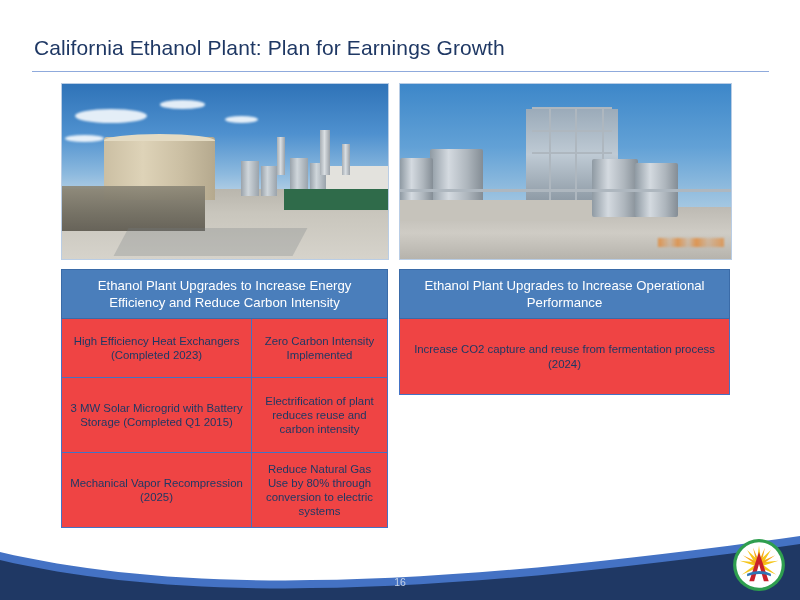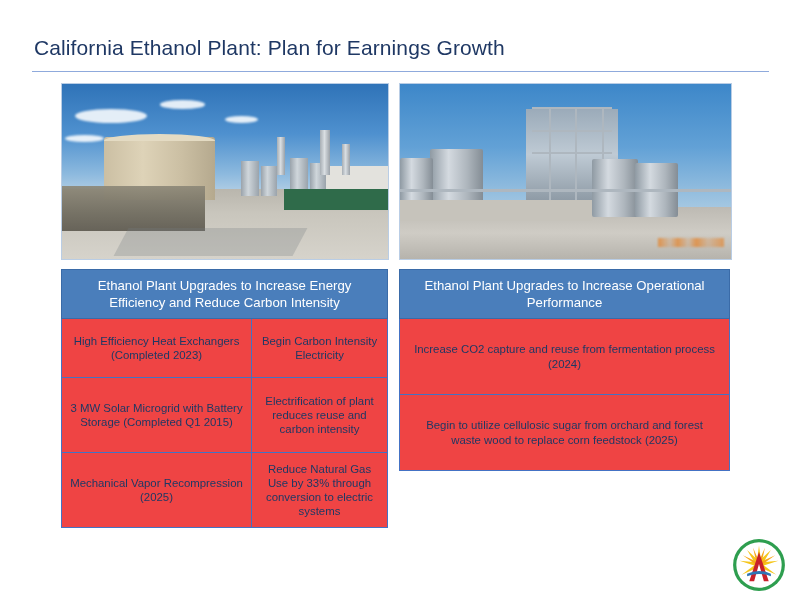--- a/index.html
+++ b/index.html
@@ -258,49 +258,53 @@
         <col class="col-b">
       </colgroup>
     <thead>
       <tr>
         <th colspan="2">Ethanol Plant Upgrades to Increase Energy Efficiency and Reduce Carbon Intensity</th>
       </tr>
     </thead>
     <tbody>
       <tr class="row-1">
         <td>High Efficiency Heat Exchangers (Completed 2023)</td>
-        <td>Begin Carbon Intensity Electricity</td>
+        <td>Zero Carbon Intensity Implemented</td>
       </tr>
       <tr class="row-2">
         <td>3 MW Solar Microgrid with Battery Storage (Completed Q1 2015)</td>
         <td>Electrification of plant reduces reuse and carbon intensity</td>
       </tr>
       <tr class="row-3">
         <td>Mechanical Vapor Recompression (2025)</td>
-        <td>Reduce Natural Gas Use by 33% through conversion to electric systems</td>
+        <td>Reduce Natural Gas Use by 80% through conversion to electric systems</td>
       </tr>
     </tbody>
   </table>
 
   <table class="tbl tbl-right">
     <thead>
       <tr>
         <th>Ethanol Plant Upgrades to Increase Operational Performance</th>
       </tr>
     </thead>
     <tbody>
       <tr class="r-row r-row-tall">
         <td>Increase CO2 capture and reuse from fermentation process (2024)</td>
       </tr>
-      <tr class="r-row r-row-tall">
-        <td>Begin to utilize cellulosic sugar from orchard and forest waste wood to replace corn feedstock (2025)</td>
-      </tr>
     </tbody>
   </table>
 
+  <div class="wave-wrap">
+    <svg class="wave-svg" width="800" height="78" viewBox="0 0 800 78" xmlns="http://www.w3.org/2000/svg">
+      <path d="M0,30 C180,72 420,68 800,14 L800,78 L0,78 Z" fill="#4472C4"></path>
+      <path d="M0,38 C180,80 420,76 800,22 L800,78 L0,78 Z" fill="#1F3864"></path>
+    </svg>
+    <div class="pagenum">16</div>
+  </div>
 
   <div class="logo">
     <svg width="54" height="54" viewBox="0 0 100 100" xmlns="http://www.w3.org/2000/svg">
       <circle cx="50" cy="50" r="48" fill="#2E9E4F"></circle>
       <circle cx="50" cy="50" r="42" fill="#ffffff"></circle>
       <g fill="#F5C518">
         <path d="M50 14 L54 44 L46 44 Z"></path>
         <path d="M72 22 L57 47 L51 42 Z"></path>
         <path d="M86 42 L56 52 L56 45 Z"></path>
         <path d="M82 68 L55 56 L58 50 Z"></path>

